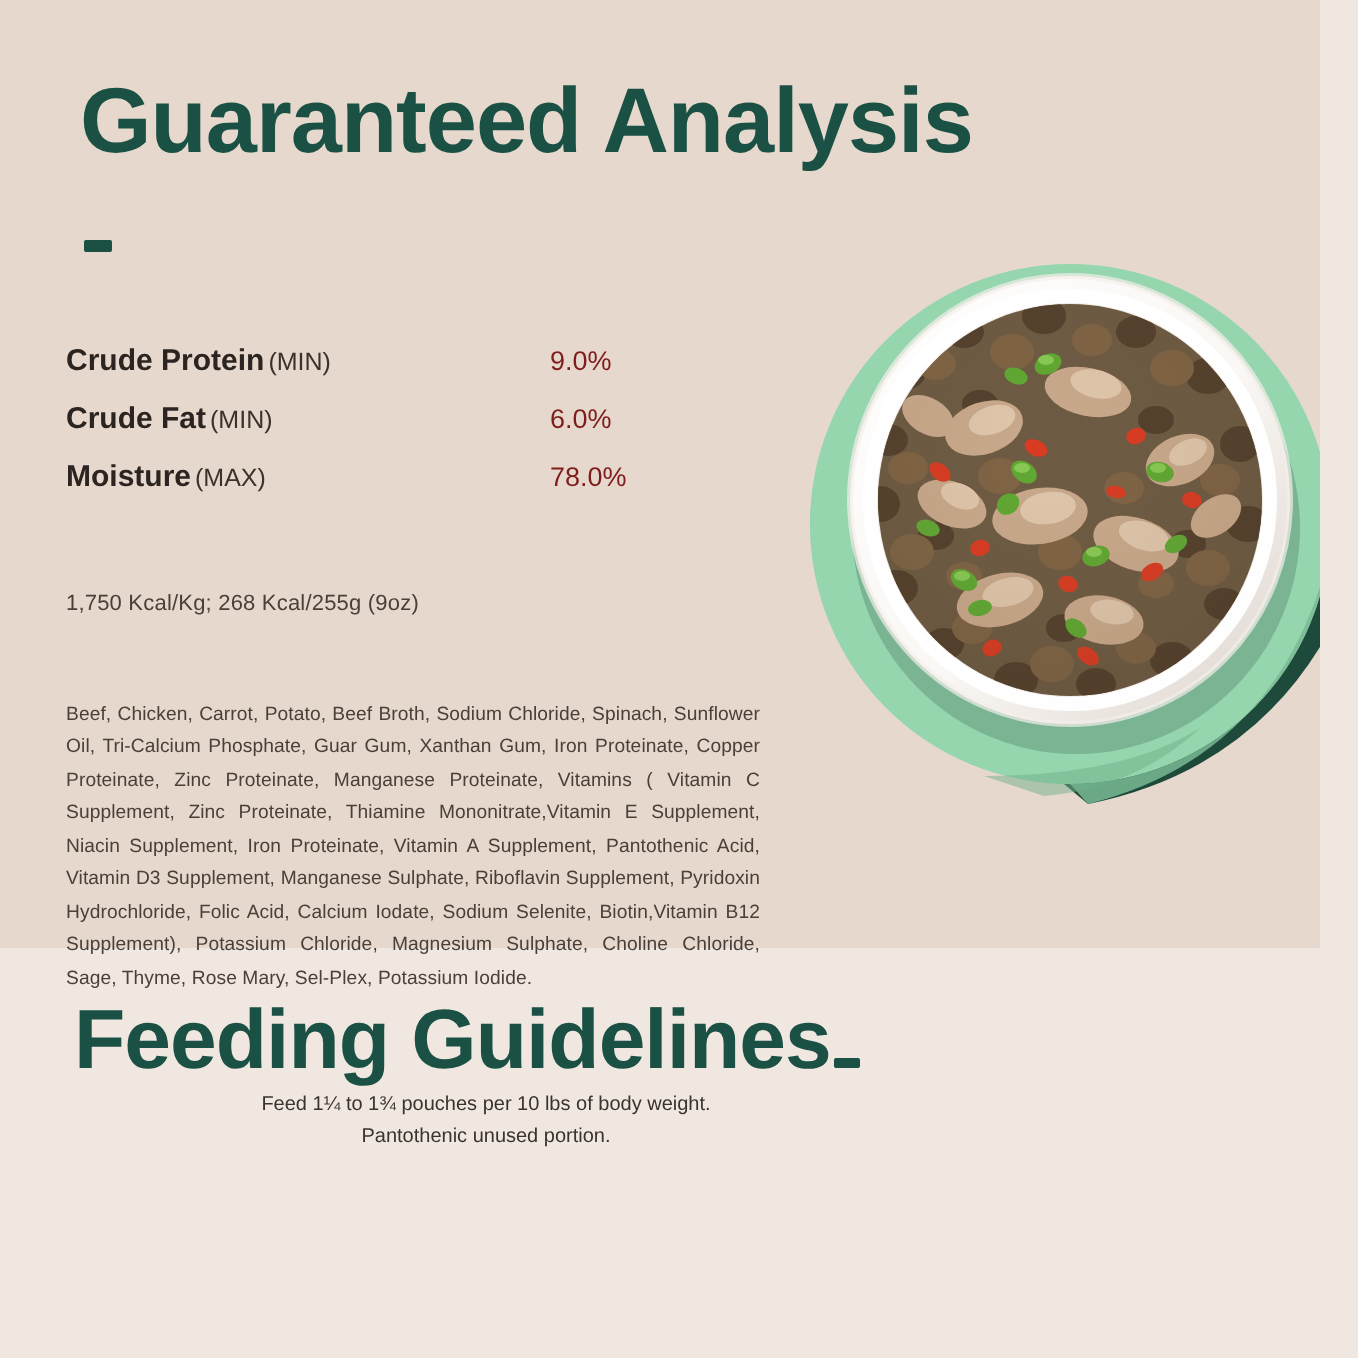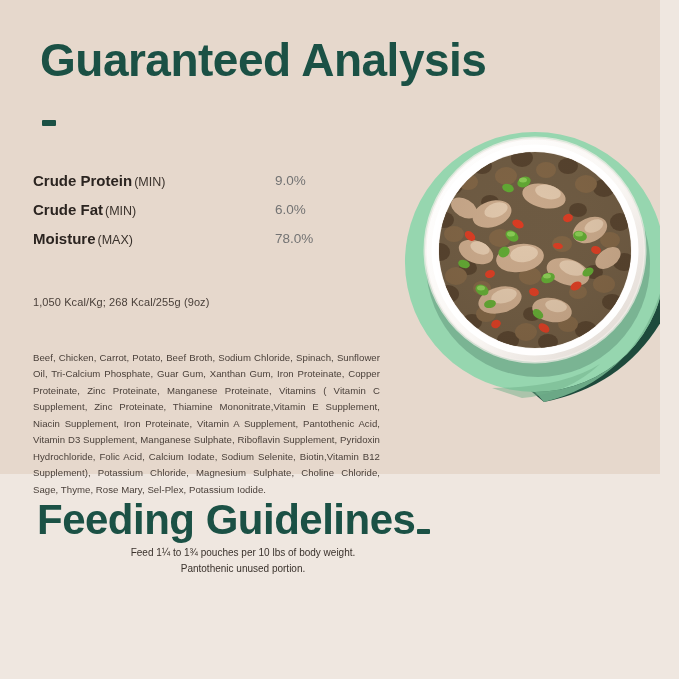--- a/index.html
+++ b/index.html
@@ -114,21 +114,21 @@
     font-weight: normal;
     color: #3A322C;
     margin-left: 2px;
     margin-top: 48px;
   }
   .nut-value {
     position: absolute;
     left: 242px;
     top: 0;
     font-size: 13.5px;
-    color: #737373;
+    color: #7f1d1d;
   }
 
   
   #calorie {
     position: absolute;
     left: 33px;
     top: 292px;
     width: 340px;
   }
   #calorie-label {
@@ -338,21 +338,21 @@
         <span class="nut-name">Crude Fat</span><span class="nut-qual">(MIN)</span>
         <span class="nut-value">6.0%</span>
       </div>
       <div class="nut-row">
         <span class="nut-name">Moisture</span><span class="nut-qual">(MAX)</span>
         <span class="nut-value">78.0%</span>
       </div>
     </div>
 
     <div id="calorie">
-      <div id="calorie-value">1,050 Kcal/Kg; 268 Kcal/255g (9oz)</div>
+      <div id="calorie-value">1,750 Kcal/Kg; 268 Kcal/255g (9oz)</div>
     </div>
 
     <p id="ingredients">Beef, Chicken, Carrot, Potato, Beef Broth, Sodium Chloride, Spinach, Sunflower Oil, Tri-Calcium Phosphate, Guar Gum, Xanthan Gum, Iron Proteinate, Copper Proteinate, Zinc Proteinate, Manganese Proteinate, Vitamins ( Vitamin C Supplement, Zinc Proteinate, Thiamine Mononitrate,Vitamin E Supplement, Niacin Supplement, Iron Proteinate, Vitamin A Supplement, Pantothenic Acid, Vitamin D3 Supplement, Manganese Sulphate, Riboflavin Supplement, Pyridoxin Hydrochloride, Folic Acid, Calcium Iodate, Sodium Selenite, Biotin,Vitamin B12 Supplement), Potassium Chloride, Magnesium Sulphate, Choline Chloride, Sage, Thyme, Rose Mary, Sel-Plex, Potassium Iodide.</p>
 
     <h2 id="feeding-title" class="heading"><span>Feeding Guidelines</span><span class="end-dash"></span></h2>
 
     <div id="feeding-body">
       <div>Feed 1¼ to 1¾ pouches per 10 lbs of body weight.</div>
       <div>Pantothenic unused portion.</div>
     </div>

